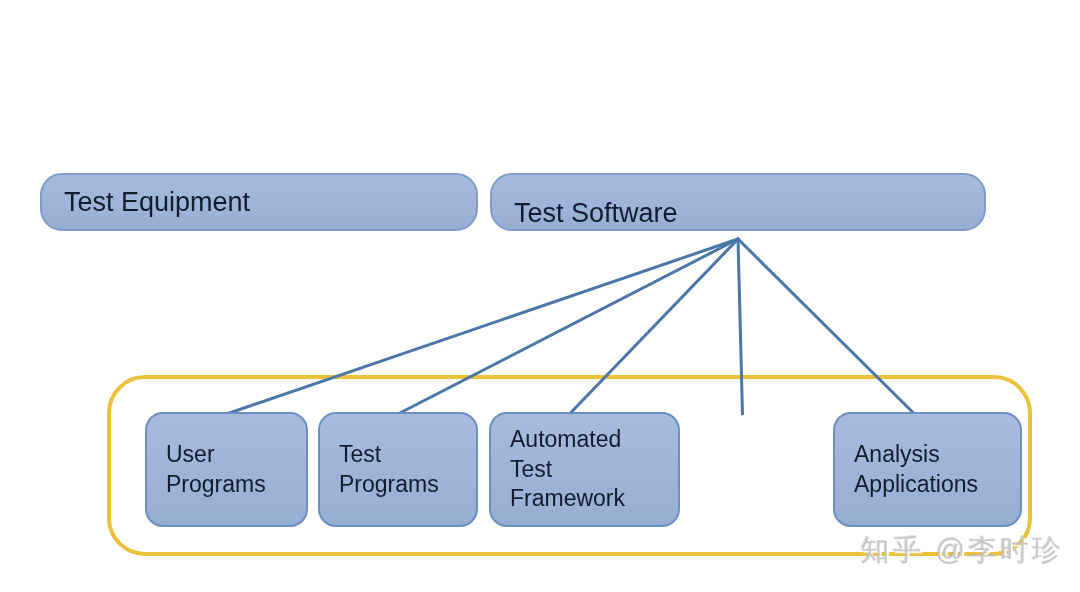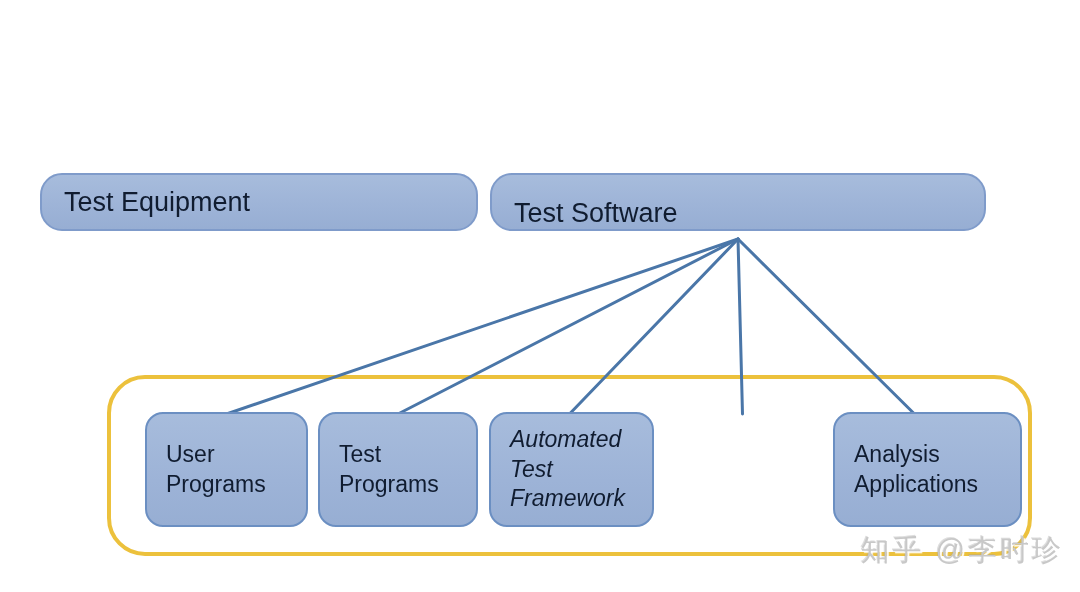--- a/index.html
+++ b/index.html
@@ -85,21 +85,21 @@
     z-index:2;
   }
   .component .label{
     font-size:23px;
     line-height:1.28;
     color:var(--text);
     white-space:pre-line;
   }
   .component.c0{ left:145px; width:163px; }
   .component.c1{ left:318px; width:160px; }
-  .component.c2{ left:489px; width:165px;font-style:italic; }
+  .component.c2{ left:489px; width:191px; }
   .component.c3{ left:660px; width:165px; }
   .component.c4{ left:833px; width:189px; }
   .connector-layer{
     position:absolute;
     left:0; top:0;
     width:1080px; height:592px;
     z-index:1;
     pointer-events:none;
   }
   .watermark{

